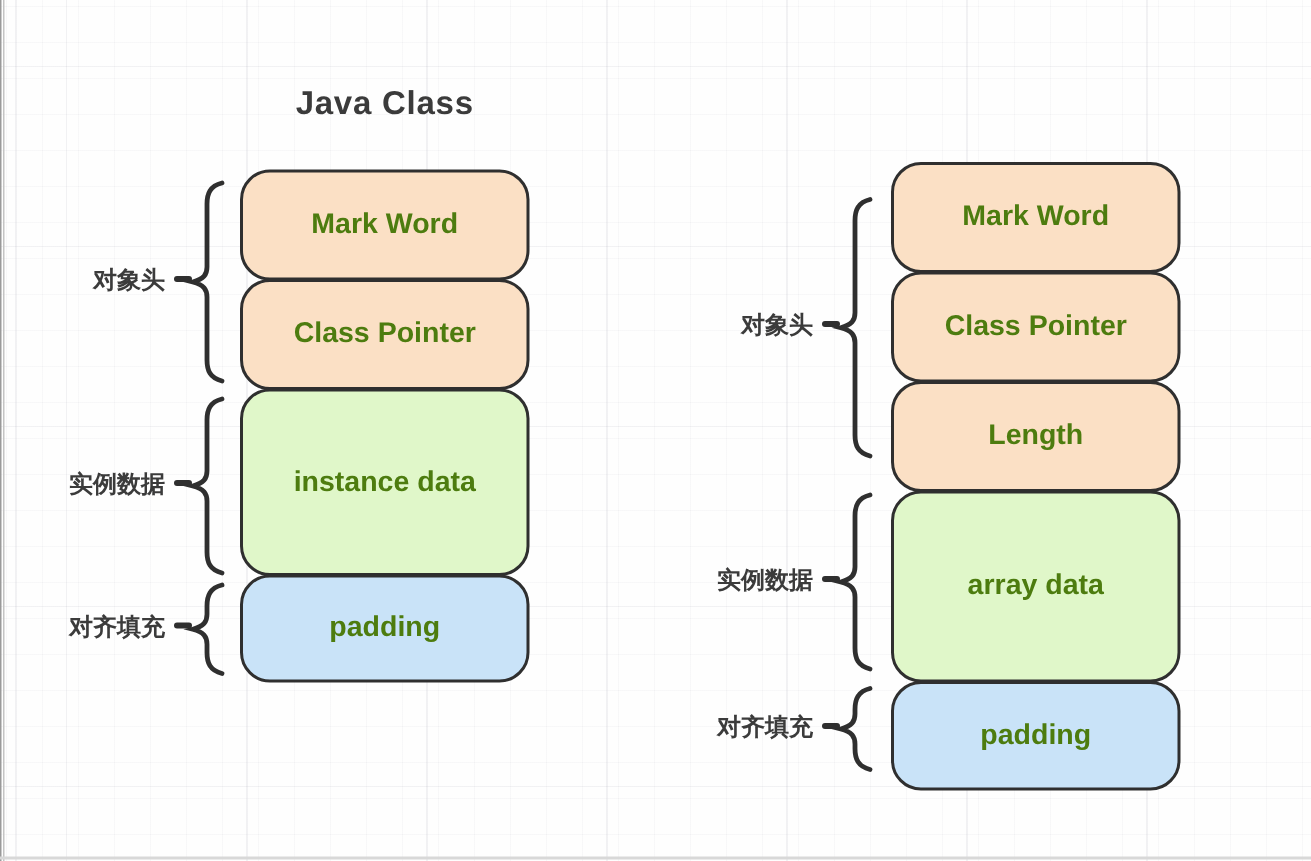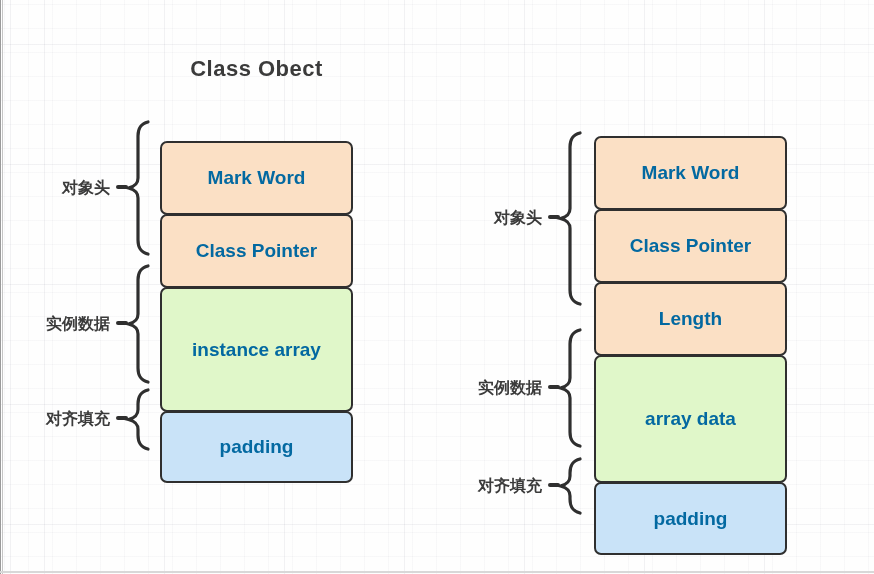--- a/index.html
+++ b/index.html
@@ -20,23 +20,23 @@
   .edge-left-a{position:absolute;left:0;top:0;width:1px;height:100%;background:#9a9a9a;}
   .edge-left-b{position:absolute;left:2px;top:0;width:1px;height:100%;background:#c4c4c4;}
   .edge-bottom{position:absolute;left:0;bottom:1px;width:100%;height:2px;background:#d8d8d8;}
 
   .col-title{
     position:absolute;width:193px;text-align:center;
     font-size:22px;font-weight:bold;letter-spacing:0.5px;color:#3b3b3b;
   }
   .membox{
     position:absolute;width:193px;box-sizing:border-box;
-    border:2.6px solid #2f2f2f;border-radius:7px;
+    border:2.6px solid #2f2f2f;border-radius:20px;
     display:flex;align-items:center;justify-content:center;
-    font-size:19px;font-weight:bold;color:#0369a1;margin-top:28px;
+    font-size:19px;font-weight:bold;color:#4d7c0f;
   }
   .fill-header{background:#fbe0c5;}
   .fill-instance{background:#e0f7c9;}
   .fill-padding{background:#c9e3f8;}
 
   .brace{position:absolute;overflow:visible;}
   .brace path{fill:none;stroke:#2f2f2f;stroke-width:3.2;stroke-linecap:round;}
 
   .glabel{
     position:absolute;height:28px;line-height:28px;
@@ -48,25 +48,25 @@
   }
 </style>
 </head>
 <body>
 
 <div id="stage">
   <div class="edge-left-a"></div>
   <div class="edge-left-b"></div>
   <div class="edge-bottom"></div>
 
-  <div class="col-title" style="left:160px;top:56px;">Class Obect</div>
+  <div class="col-title" style="left:160px;top:56px;">Java Class</div>
 
   <div class="membox fill-header" style="left:160px;top:113px;height:74px;">Mark Word</div>
   <div class="membox fill-header" style="left:160px;top:186px;height:74px;">Class Pointer</div>
-  <div class="membox fill-instance" style="left:160px;top:259px;height:125px;">instance array</div>
+  <div class="membox fill-instance" style="left:160px;top:259px;height:125px;">instance data</div>
   <div class="membox fill-padding" style="left:160px;top:383px;height:72px;">padding</div>
 
   <svg class="brace" style="left:124px;top:120px;" width="28" height="136" viewBox="0 0 28 136">
       <path d="M24 2 C16 4 14 9 14 16 L14 58 C14 63 12 66 4.5 68 C12 70 14 73 14 78 L14 120 C14 127 16 132 24 134"></path>
     </svg>
   <svg class="brace" style="left:124px;top:264px;" width="28" height="120" viewBox="0 0 28 120">
       <path d="M24 2 C16 4 14 9 14 16 L14 50 C14 55 12 58 4.5 60 C12 62 14 65 14 70 L14 104 C14 111 16 116 24 118"></path>
     </svg>
   <svg class="brace" style="left:124px;top:388px;" width="28" height="63" viewBox="0 0 28 63">
       <path d="M24 2 C16 4 14 9 14 16 L14 21.5 C14 26.5 12 29.5 4.5 31.5 C12 33.5 14 36.5 14 41.5 L14 47 C14 54 16 59 24 61"></path>

